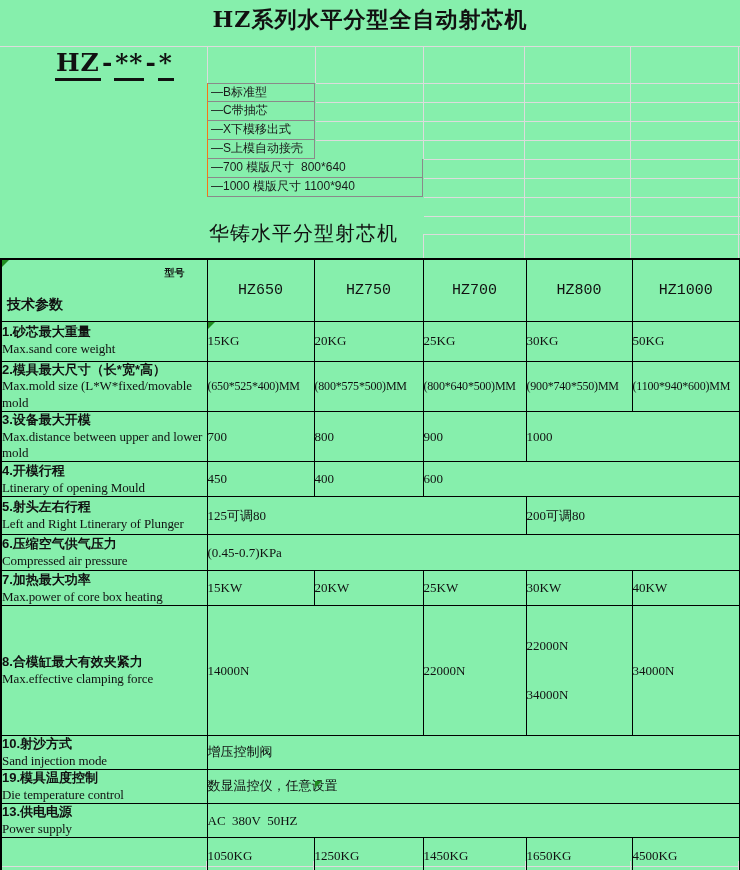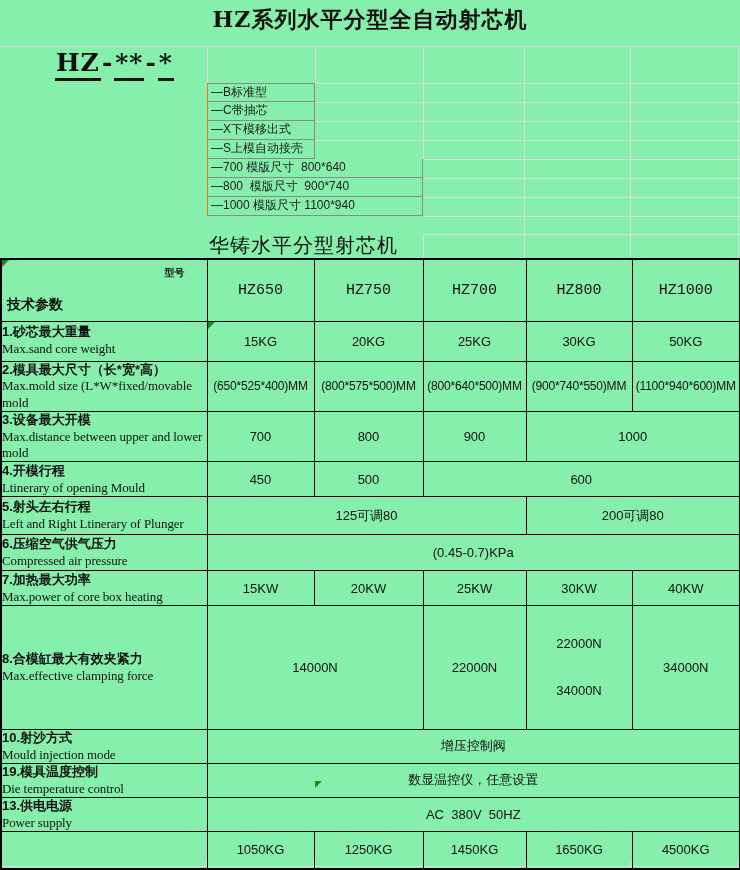--- a/index.html
+++ b/index.html
@@ -17,41 +17,41 @@
   .model-code .d{padding:0 1px;}
 
   .options{position:absolute;left:207px;top:83px;}
   .opt{box-sizing:border-box;height:19px;line-height:17px;font-size:12px;
        padding-left:3px;white-space:pre;color:#1b1b1b;
        border-left:1px solid #f97316;border-right:1px solid #8a8a8a;border-bottom:1px solid #8a8a8a;}
   .opt.first{border-top:1px solid #8a8a8a;}
   .opt.narrow{width:108px;}
   .opt.wide{width:216px;}
 
-  .subtitle{position:absolute;left:209px;top:232px;font-size:20px;letter-spacing:1px;
+  .subtitle{position:absolute;left:209px;top:220px;font-size:20px;letter-spacing:1px;
             font-family:"DejaVu Serif","Liberation Serif",serif;}
 
   
   .gl{position:absolute;background:#dcdcdc;}
 
   
   table.spec{position:absolute;left:0;top:258px;width:740px;border-collapse:collapse;
              table-layout:fixed;border:2px solid #000;}
   table.spec td{border:1px solid #000;padding:0;overflow:hidden;vertical-align:middle;}
   td.corner{position:relative;}
   .tr-lbl{position:absolute;top:6px;right:22px;font-size:10px;font-weight:bold;}
   .bl-lbl{position:absolute;bottom:7px;left:5px;font-size:14px;font-weight:bold;}
   td.model{text-align:center;font-size:15px;
            font-family:"Liberation Mono","DejaVu Sans Mono",monospace;}
   td.lbl{vertical-align:middle;padding:1px 2px 1px 3px;}
   td.lbl .zh{font-size:13px;font-weight:bold;line-height:1.3;}
   td.lbl .en{font-size:13px;letter-spacing:-0.1px;line-height:1.25;
              font-family:Liberation Serif, serif;}
-  td.val{text-align:center;font-size:13px;white-space:pre;
-         font-family:Liberation Sans, sans-serif;}
+  td.val{text-align:left;font-size:13px;white-space:pre;
+         font-family:Liberation Serif, serif;}
   td.val.sm{font-size:12px;letter-spacing:-0.2px;}
   td.val .stack{line-height:1.25;}
 
   
   .err-tri{position:absolute;width:0;height:0;
            border-top:7px solid #1f8b1f;border-right:7px solid transparent;}
 </style>
 </head>
 <body>
 
@@ -88,21 +88,20 @@
   <div class="model-code">
     <span class="u">HZ</span><span class="d">-</span><span class="u">**</span><span class="d">-</span><span class="u">*</span>
   </div>
 
   <div class="options">
     <div class="opt narrow first">—B标准型</div>
     <div class="opt narrow">—C带抽芯</div>
     <div class="opt narrow">—X下模移出式</div>
     <div class="opt narrow">—S上模自动接壳</div>
     <div class="opt wide">—700 模版尺寸  800*640</div>
-    <div class="opt wide">—800  模版尺寸  900*740</div>
     <div class="opt wide">—1000 模版尺寸 1100*940</div>
   </div>
 
   <div class="subtitle">华铸水平分型射芯机</div>
 
   <table class="spec">
     <colgroup>
       <col style="width:206px">
         <col style="width:107px">
         <col style="width:109px">
@@ -157,21 +156,21 @@
         <td class="val">900</td>
         <td class="val" colspan="2">1000</td>
       </tr>
 
       <tr style="height:35px">
         <td class="lbl">
           <div class="zh">4.开模行程</div>
           <div class="en">Ltinerary of opening Mould</div>
         </td>
         <td class="val">450</td>
-        <td class="val">500</td>
+        <td class="val">400</td>
         <td class="val" colspan="3">600</td>
       </tr>
 
       <tr style="height:38px">
         <td class="lbl">
           <div class="zh">5.射头左右行程</div>
           <div class="en">Left and Right Ltinerary of Plunger</div>
         </td>
         <td class="val" colspan="3">125可调80</td>
         <td class="val" colspan="2">200可调80</td>
@@ -208,21 +207,21 @@
           <div class="stack">22000N</div>
           <div class="stack">34000N</div>
         </td>
         <td class="val">34000N</td>
       </tr>
 
 
       <tr style="height:32px">
         <td class="lbl">
           <div class="zh">10.射沙方式</div>
-          <div class="en">Mould injection mode</div>
+          <div class="en">Sand injection mode</div>
         </td>
         <td class="val" colspan="5">增压控制阀</td>
       </tr>
 
       <tr style="height:31px">
         <td class="lbl">
           <div class="zh">19.模具温度控制</div>
           <div class="en">Die temperature control</div>
         </td>
         <td class="val" colspan="5">数显温控仪，任意设置</td>

